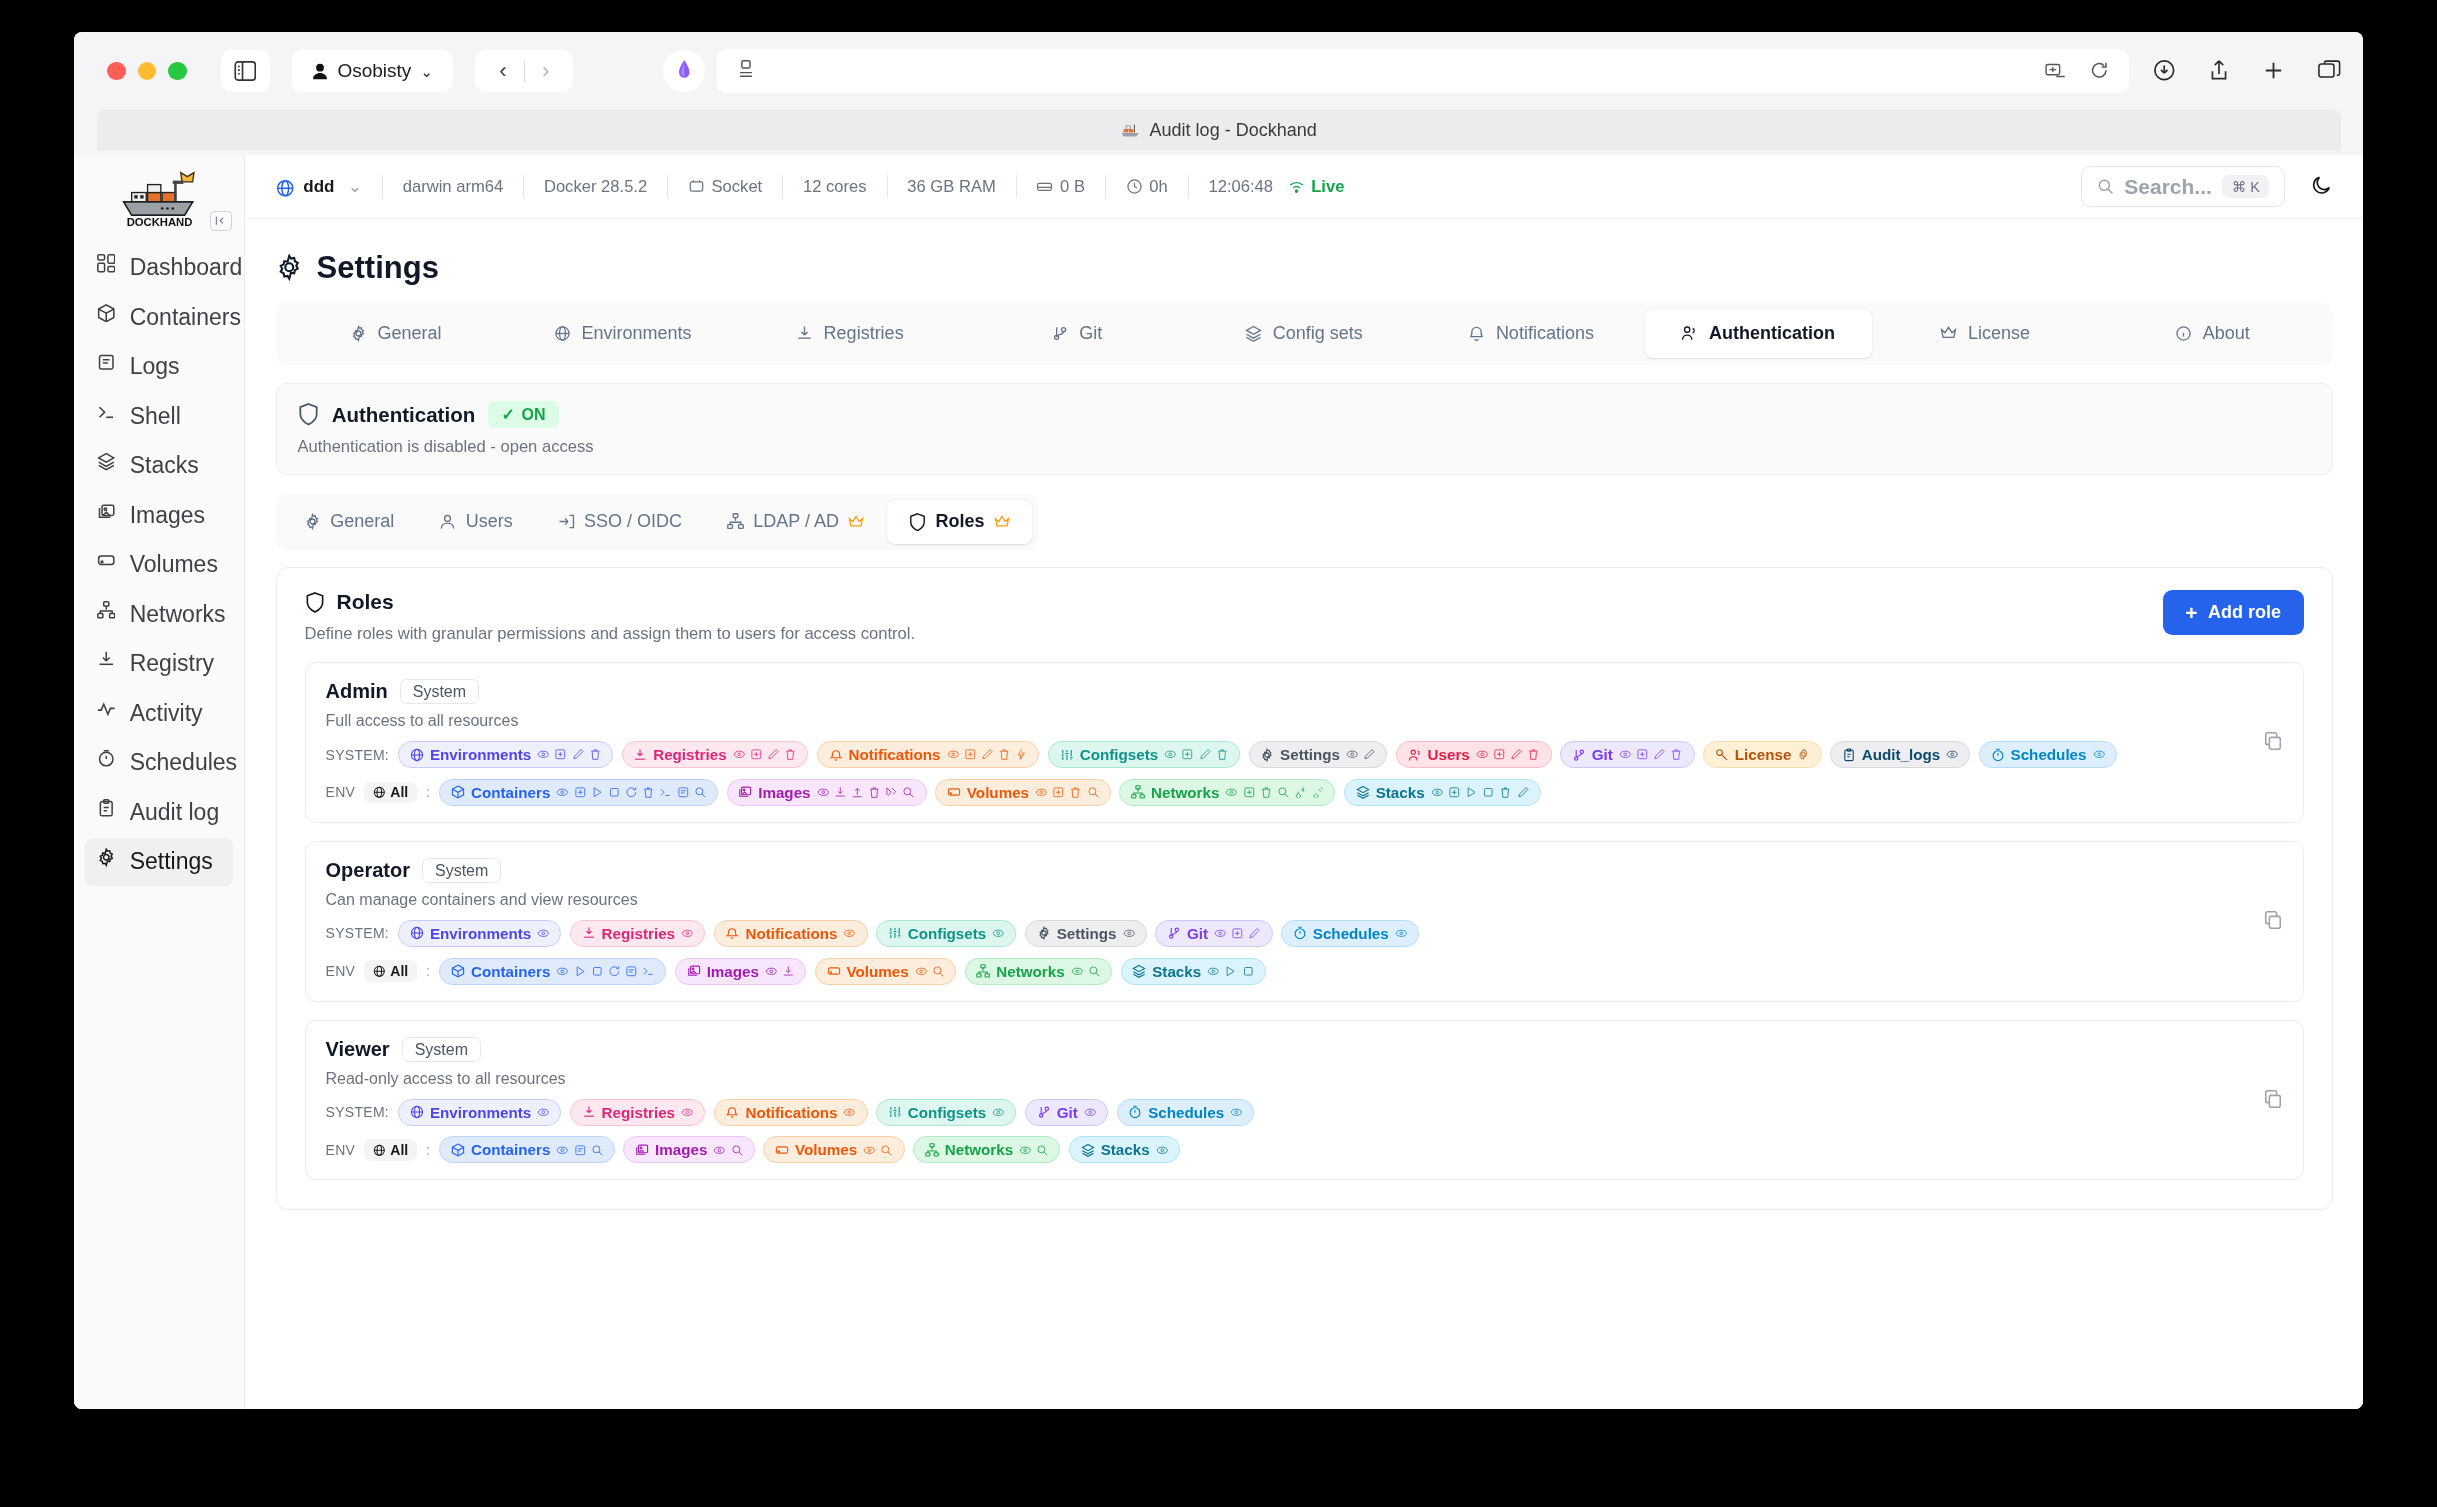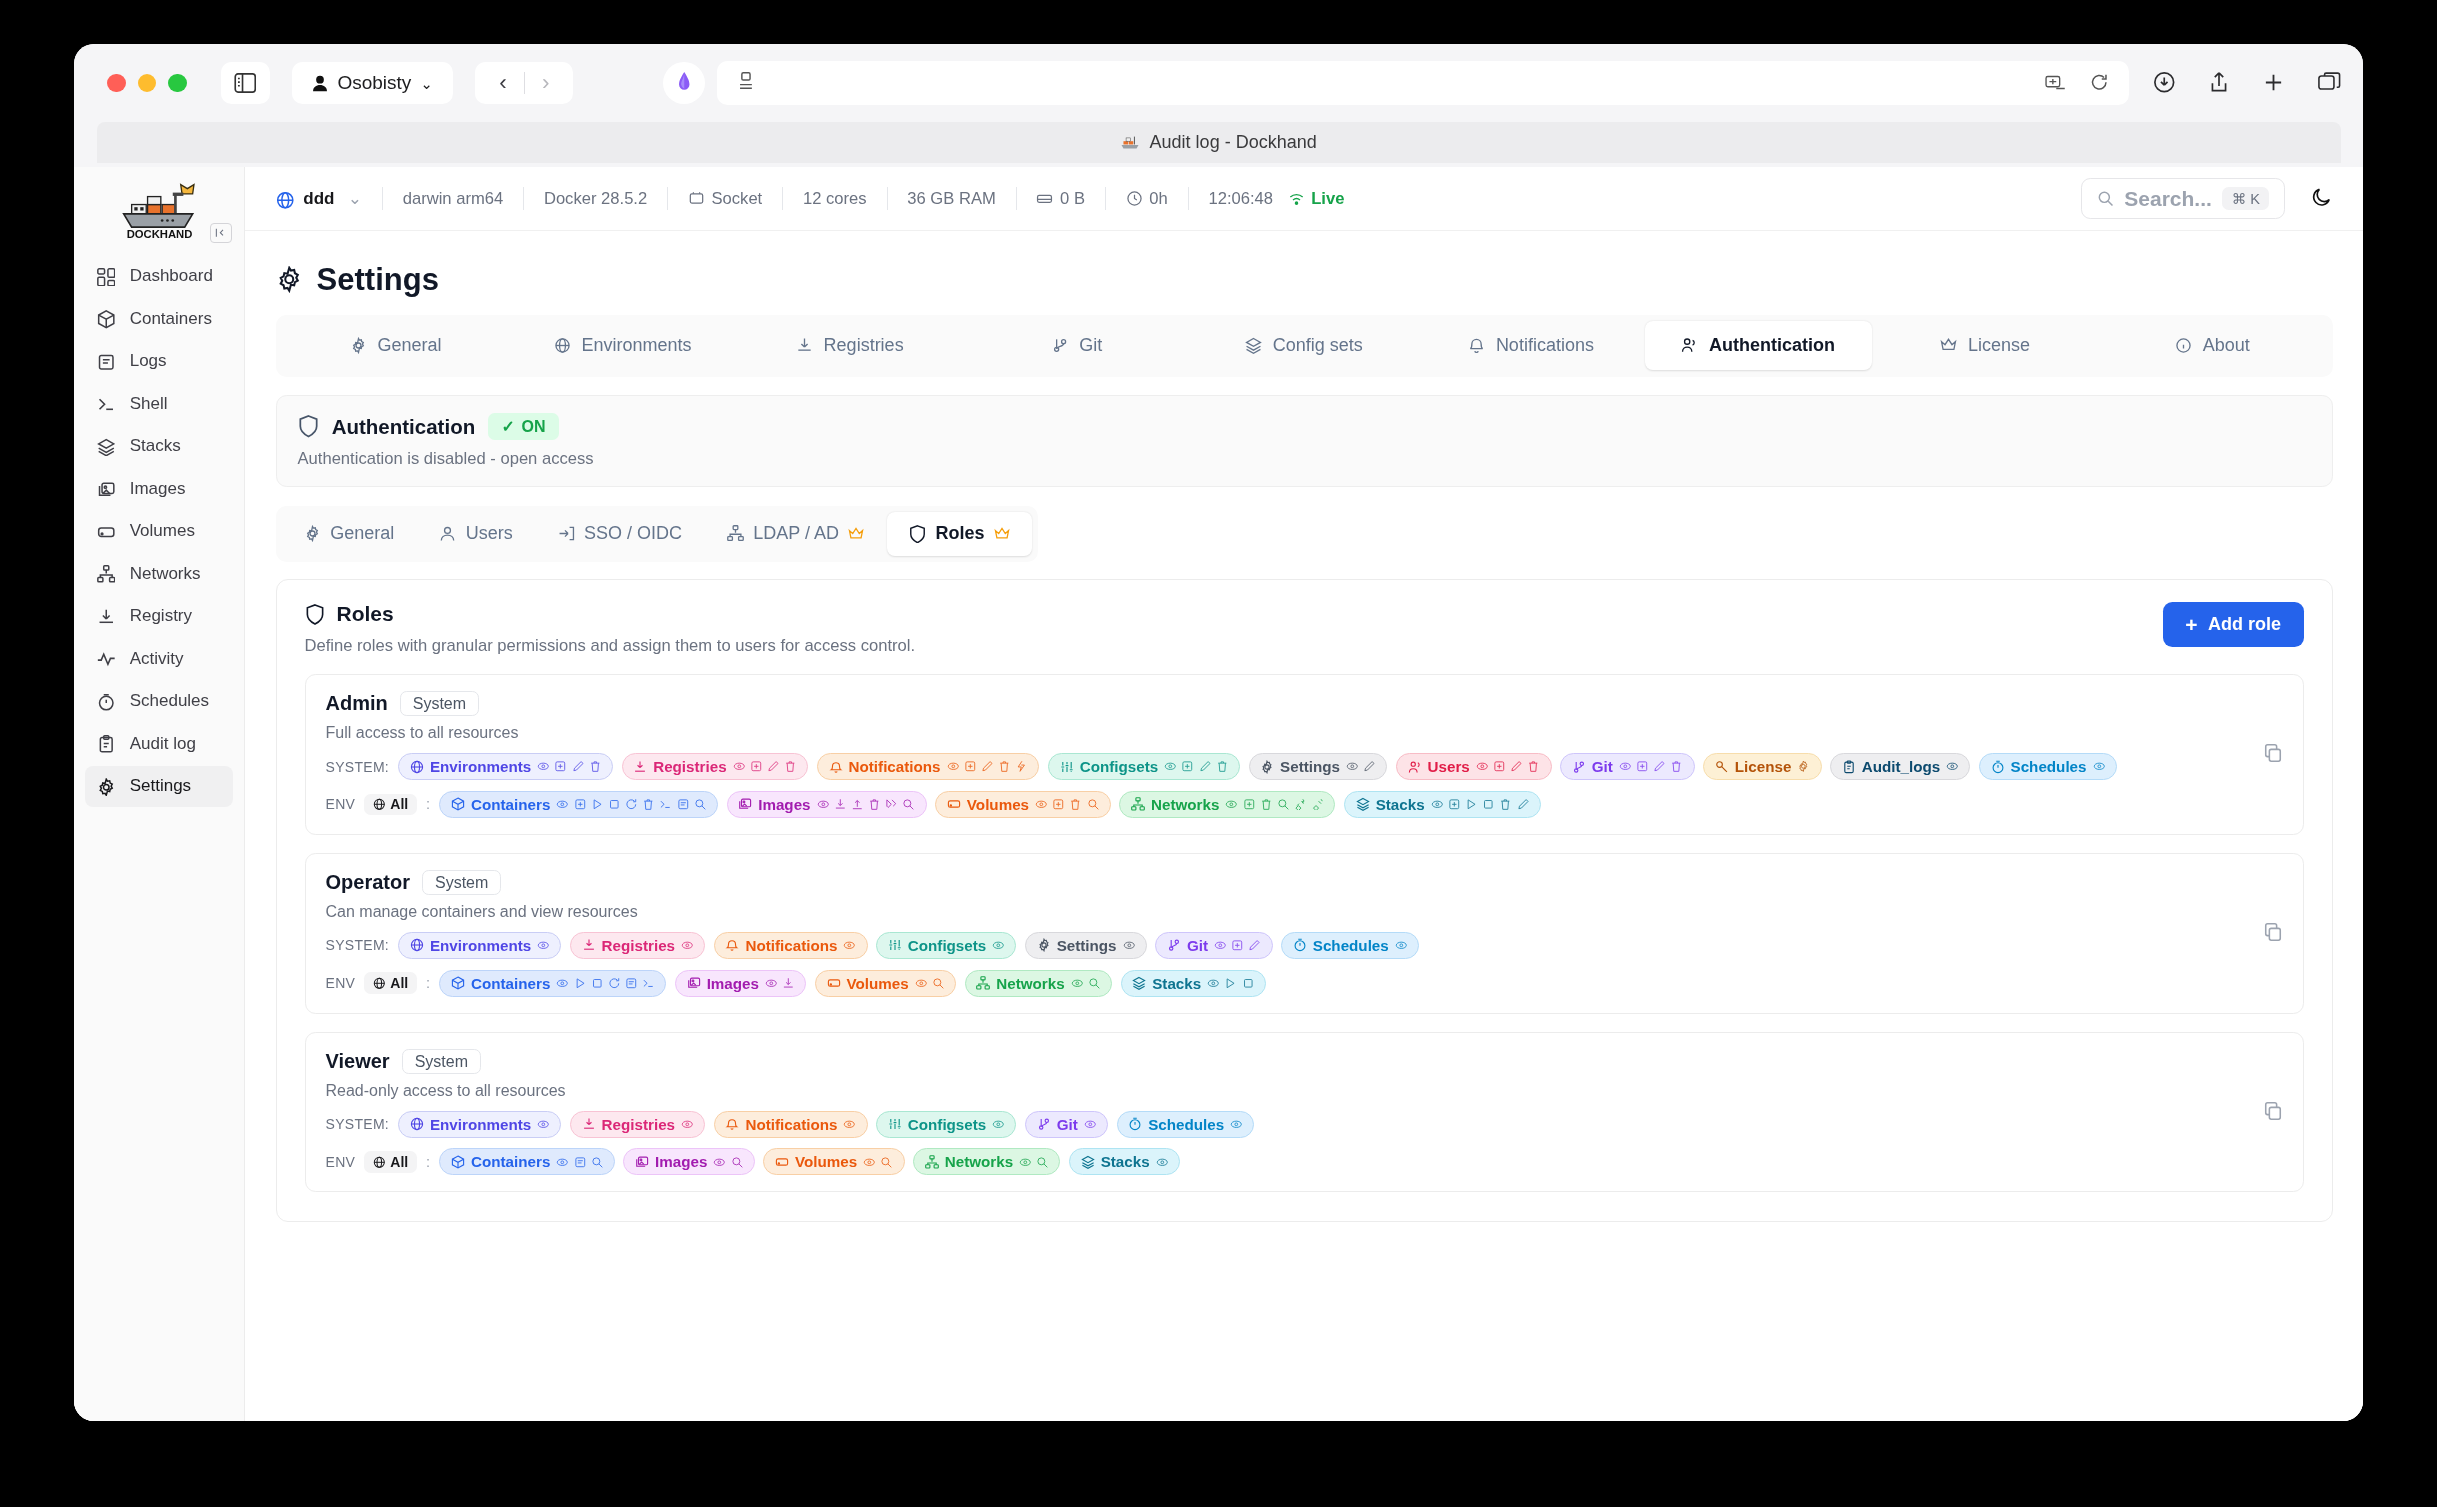--- a/index.html
+++ b/index.html
@@ -1,21 +1,21 @@
 <!DOCTYPE html>
 <html style="font-size:10.6px"><head>
 <meta charset="utf-8">
 <style>
   * { box-sizing: border-box; margin:0; padding:0; }
   html,body { width:2438px; height:1508px; background:#000; overflow:hidden;
     font-family:"Liberation Sans", sans-serif; }
 
   
-  #window { position:absolute; left:74px; top:44px; width:2289px; height:1377px;
-    background:#fff; border-radius:20px; overflow:hidden;
+  #window { position:absolute; left:74px; top:32px; width:2289px; height:1377px;
+    background:#fff; border-radius:8px; overflow:hidden;
     box-shadow:0 13.2px 40px rgba(0,0,0,.5); }
 
   
   .chrome { height:78px; background:#f5f5f7; display:flex; align-items:center;
     padding:0 22.5px; position:relative; }
   .lights { display:flex; gap:12px; align-items:center; margin-left:10.6px; }
   .light { width:18.5px; height:18.5px; border-radius:50%; }
   .l-red{background:#ff5f57;} .l-yel{background:#febc2e;} .l-grn{background:#28c840;}
   .chrome-btn { width:49px; height:42px; border-radius:10.6px; background:#fff;
     display:flex; align-items:center; justify-content:center; }
@@ -44,22 +44,22 @@
 
   
   .app { display:flex; height:calc(100% - 123px); background:#fff; }
 
   
   .side { width:171px; background:#fafafa; border-right:0.7px solid #ececec; padding-top:6.6px; flex:none;}
   .logo-wrap { display:flex; align-items:flex-start; justify-content:center; padding:8px 0 13.2px; position:relative;}
   .collapse { position:absolute; right:12px; top:49px; width:22.5px; height:20px; border:1px solid #d4d4d8;
     border-radius:4px; display:flex; align-items:center; justify-content:center; font-size:10.6px; color:#6b7280;}
   .nav { padding:0 10.6px; display:flex; flex-direction:column; gap:1.3px; }
-  .nav-item { display:flex; align-items:flex-end; gap:14.6px; padding:10.6px 12px; border-radius:8px;
-    font-size:17px; color:#3f3f46; }
+  .nav-item { display:flex; align-items:flex-start; gap:14.6px; padding:10.6px 12px; border-radius:8px;
+    font-size:23px; color:#3f3f46; }
   .nav-item.active { background:#f0f0f1; color:#18181b; }
   .nav-item svg { flex:none; }
 
   
   .main { flex:1; background:#fff; display:flex; flex-direction:column; min-width:0;}
   .topbar { height:64px; display:flex; align-items:center; padding:0 30.5px; gap:0;
     border-bottom:0.7px solid #f0f0f0; }
   .envsel { display:flex; align-items:flex-end; gap:9.3px; font-size:17px; color:#18181b; font-weight:bold;}
   .envsel .globe { color:#2563eb; }
   .envsel .cv { color:#9ca3af; font-weight:normal; margin-left:4px;}

